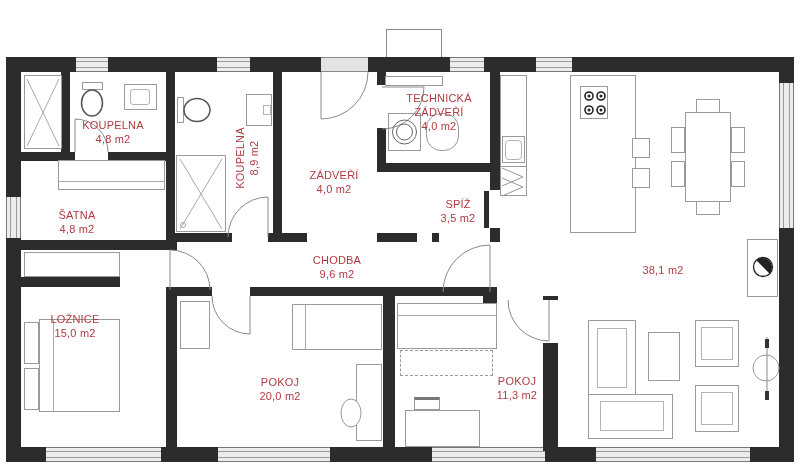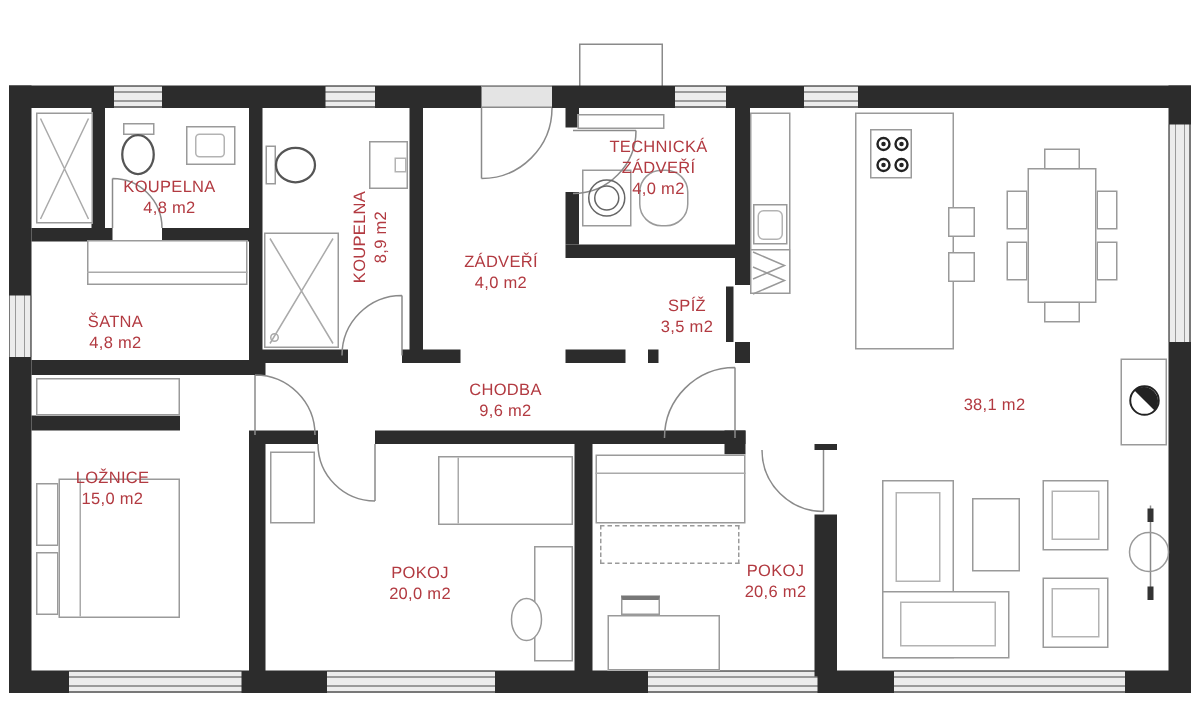--- a/index.html
+++ b/index.html
@@ -221,19 +221,19 @@
   <div class="lbl" style="left:75px;top:306px;margin-top:20px;">
     <div>LOŽNICE</div>
     <div>15,0 m2</div>
   </div>
   <div class="lbl" style="left:280px;top:389px;">
     <div>POKOJ</div>
     <div>20,0 m2</div>
   </div>
   <div class="lbl" style="left:517px;top:388px;">
     <div>POKOJ</div>
-    <div>20,6 m2</div>
+    <div>11,3 m2</div>
   </div>
   <div class="lbl" style="left:663px;top:270px;">
     <div>38,1 m2</div>
   </div>
 
 </div>
 
 </body></html>

